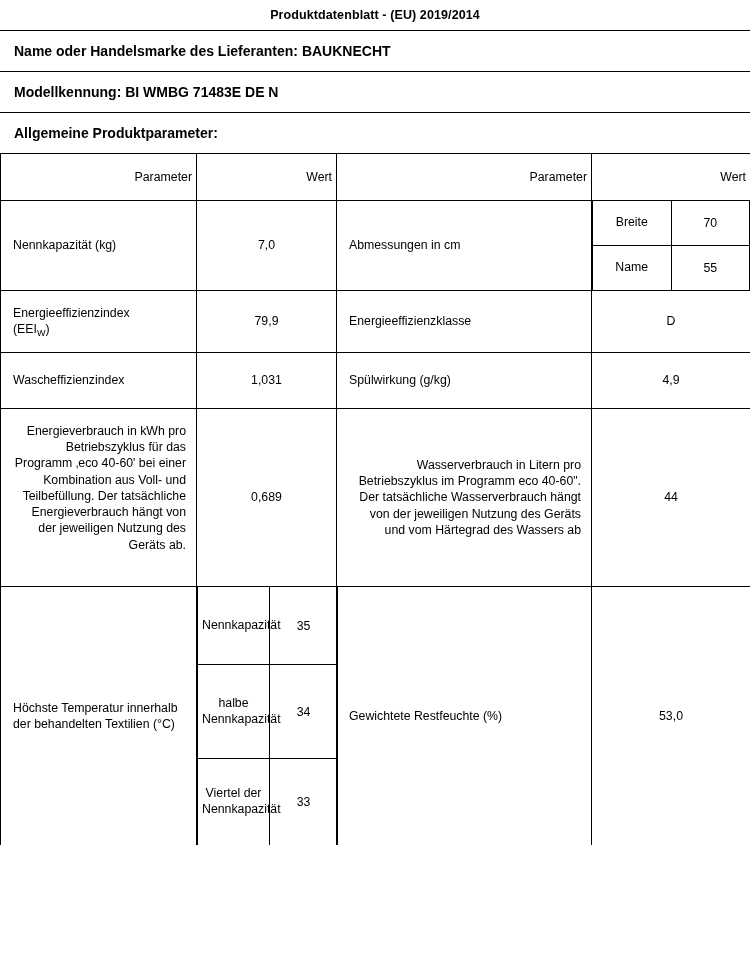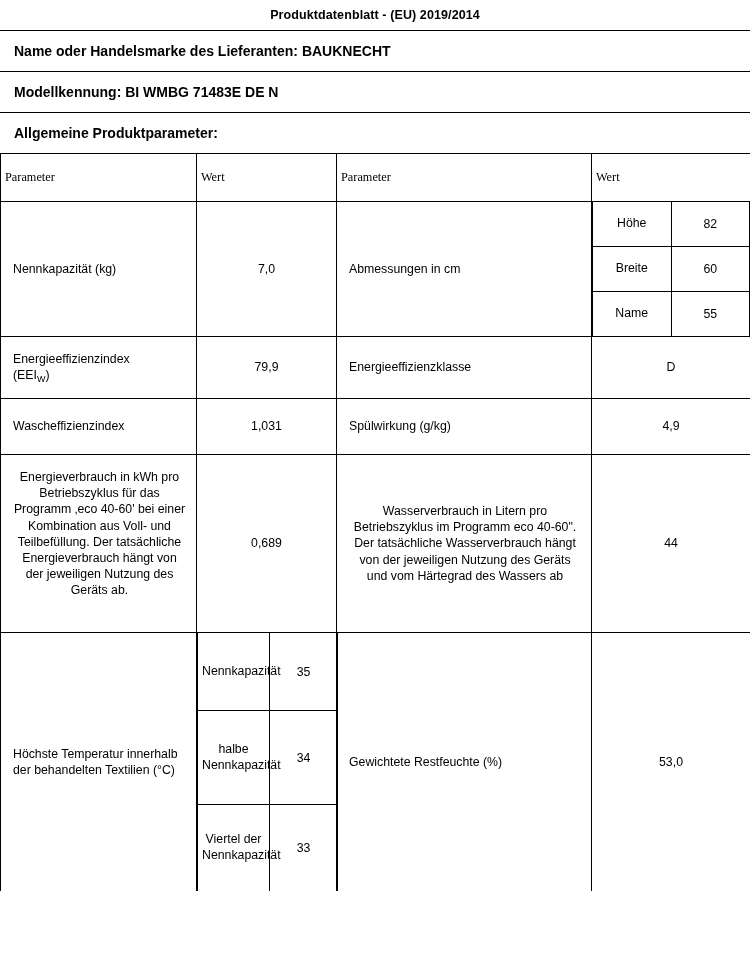--- a/index.html
+++ b/index.html
@@ -49,24 +49,23 @@
     border-right: 1px solid #000;
     border-bottom: 1px solid #000;
     font-size: 12.3px;
     vertical-align: middle;
     box-sizing: border-box;
   }
   table.main td.noborder-b {
     border-bottom: none;
   }
   .colhead {
-    text-align: left;
+    text-align: right;
     padding: 16px 4px;
     font-size: 12.3px;
-    font-family: Liberation Serif, serif;
   }
   .cell-label {
     padding: 10px 10px 10px 12px;
     line-height: 1.32;
   }
   .cell-value {
     text-align: center;
     padding: 10px 6px;
   }
   .inner-tbl {
@@ -93,21 +92,21 @@
     text-align: center;
     padding: 14px 4px;
   }
   .sub {
     font-size: 9px;
     vertical-align: baseline;
     position: relative;
     top: 3px;
   }
   .just {
-    text-align: center;
+    text-align: right;
   }
 </style>
 </head>
 <body>
 
 <div class="page">
 
   <div class="doc-title">Produktdatenblatt - (EU) 2019/2014</div>
 
   <div class="hdr-row">Name oder Handelsmarke des Lieferanten: BAUKNECHT</div>
@@ -130,26 +129,22 @@
       </tr>
 
       <tr>
         <td class="cell-label">Nennkapazität (kg)</td>
         <td class="cell-value">7,0</td>
         <td class="cell-label">Abmessungen in cm</td>
         <td style="padding:0">
           <table class="inner-tbl">
             <tbody>
               <tr>
-                <td class="lbl">Höhe</td>
-                <td class="val">82</td>
-              </tr>
-              <tr>
                 <td class="lbl">Breite</td>
-                <td class="val">60</td>
+                <td class="val">70</td>
               </tr>
               <tr>
                 <td class="lbl">Name</td>
                 <td class="val">55</td>
               </tr>
             </tbody>
           </table>
         </td>
       </tr>
 

